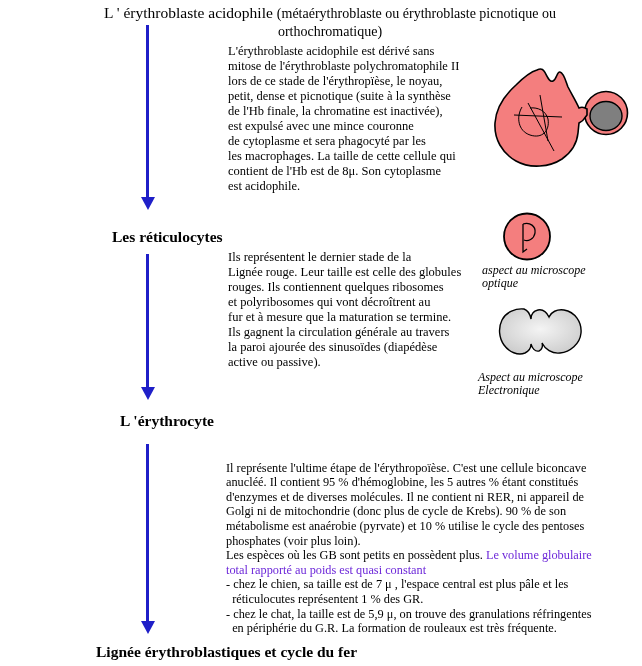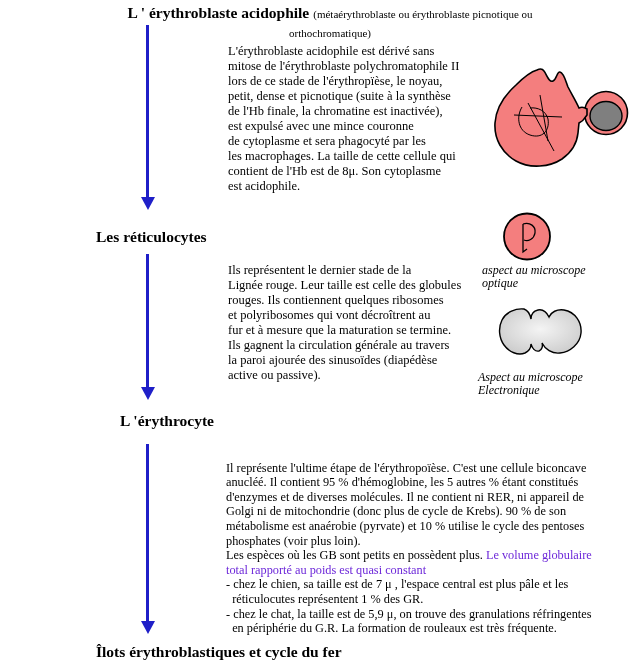--- a/index.html
+++ b/index.html
@@ -3,22 +3,22 @@
 <meta charset="utf-8">
 <style>
   html,body {margin:0; padding:0; background:#ffffff;}
   #page {
     position:relative; width:642px; height:666px; background:#ffffff;
     font-family:"Liberation Serif", serif; color:#000; overflow:hidden;
   }
   .heading {position:absolute; font-weight:bold; font-size:15.5px; white-space:nowrap;}
   .para {position:absolute; font-size:12.5px; line-height:15px; white-space:pre-line;}
   #title {position:absolute; left:95px; top:4px; width:470px; text-align:center; line-height:17px;}
-  #title .main {font-weight:bold; font-size:15.5px;}
-  #title .qual {font-size:11px; white-space:pre-line;}
+  #title .main {font-weight:normal; font-size:15.5px;}
+  #title .qual {font-size:14px; white-space:pre-line;}
   .arrow {position:absolute; left:140px; width:15px; display:flex; flex-direction:column; align-items:center;}
   .arrow .shaft {width:3px; flex:1; background:#1f1fc8;}
   .arrow .head {width:0; height:0; border-left:7.5px solid transparent; border-right:7.5px solid transparent; border-top:13px solid #1f1fc8; margin-top:-1px;}
   .caption {position:absolute; font-style:italic; font-size:12px; line-height:13px; white-space:pre-line;}
   #erythro-para {left:226px; top:446px; width:430px; font-size:12.3px; line-height:14.6px;}
   .red {color:#6d28d9;}
   svg {position:absolute; display:block;}
 </style>
 </head>
 <body>
@@ -65,23 +65,23 @@
              C 69 28, 67 20, 64 16 C 62 13, 59 14, 57 15 Z" fill="#f47e7e" stroke="#000" stroke-width="1.6"></path>
     <g fill="none" stroke="#000" stroke-width="1">
       <path d="M42 52 C 36 62, 38 76, 50 80 C 62 84, 70 76, 68 64 C 66 56, 58 52, 50 53"></path>
       <path d="M48 48 L 74 96"></path>
       <path d="M34 60 L 82 62"></path>
       <path d="M60 40 L 68 86"></path>
     </g>
     <ellipse cx="126" cy="61" rx="16" ry="14.5" fill="#7f7f7f" stroke="#000" stroke-width="1.4"></ellipse>
   </svg>
 
-  <div class="heading" style="left:96px;top:228px;text-align:right;">Les réticulocytes</div>
+  <div class="heading" style="left:112px;top:228px;text-align:right;">Les réticulocytes</div>
 
-  <div class="para" style="left:228px;top:263px;width:272px;">Ils représentent le dernier stade de la
+  <div class="para" style="left:228px;top:250px;width:272px;">Ils représentent le dernier stade de la
 Lignée rouge. Leur taille est celle des globules
 rouges. Ils contiennent quelques ribosomes
 et polyribosomes qui vont décroîtrent au
 fur et à mesure que la maturation se termine.
 Ils gagnent la circulation générale au travers
 la paroi ajourée des sinusoïdes (diapédèse
 active ou passive).</div>
 
   <svg style="left:499px;top:209px;" width="56" height="56" viewBox="0 0 56 56">
     <circle cx="28" cy="27.5" r="23" fill="#f47e7e" stroke="#000" stroke-width="1.8"></circle>
@@ -121,15 +121,15 @@
 métabolisme est anaérobie (pyrvate) et 10 % utilise le cycle des pentoses
 phosphates (voir plus loin).
 Les espèces où les GB sont petits en possèdent plus. </span><span class="red">Le volume globulaire
 total rapporté au poids est quasi constant</span><span>
 - chez le chien, sa taille est de 7 μ , l'espace central est plus pâle et les
 &nbsp;&nbsp;réticulocutes représentent 1 % des GR.
 - chez le chat, la taille est de 5,9 μ, on trouve des granulations réfringentes
 &nbsp;&nbsp;en périphérie du G.R. La formation de rouleaux est très fréquente.</span>
   </div>
 
-  <div class="heading" style="left:96px;top:643px;">Îlots érythroblastiques et cycle du fer</div>
+  <div class="heading" style="left:96px;top:643px;">Lignée érythroblastiques et cycle du fer</div>
 
 </div>
 
 </body></html>

